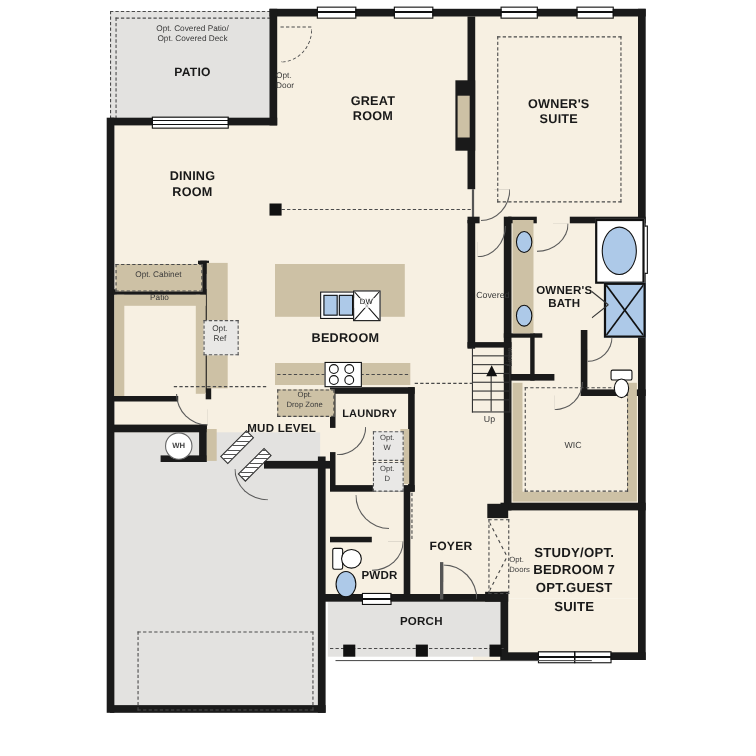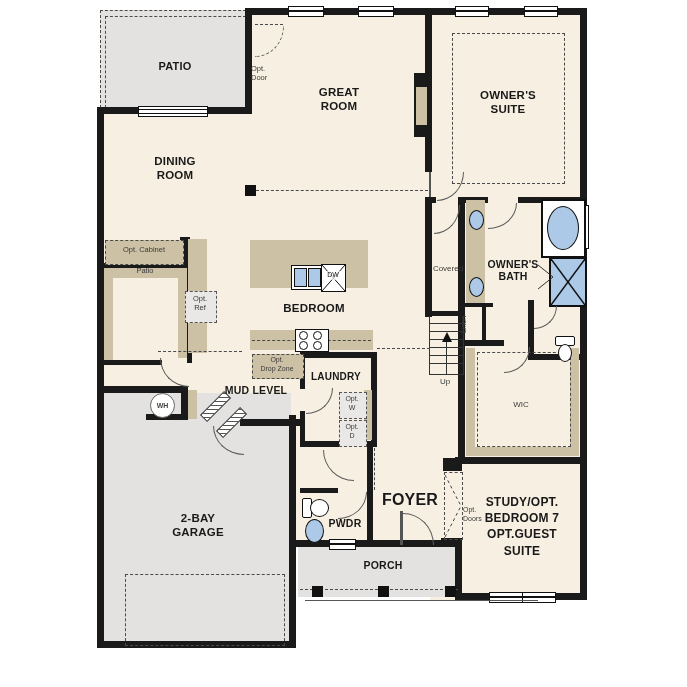--- a/index.html
+++ b/index.html
@@ -211,20 +211,22 @@
   <div class="post" style="left:312px;top:586px;width:11px;height:11px"></div>
   <div class="post" style="left:378px;top:586px;width:11px;height:11px"></div>
   <div class="post" style="left:445px;top:586px;width:11px;height:11px"></div>
   <div class="abs" style="left:305px;top:600px;width:233px;height:1px;background:#555"></div>
 
   <svg class="abs" style="left:538px;top:264px" width="16" height="26">
       <line x1="0" y1="1" x2="15" y2="13" stroke="#333" stroke-width="1"></line>
       <line x1="0" y1="25" x2="15" y2="13" stroke="#333" stroke-width="1"></line>
     </svg>
 
+  <div class="sm" style="left:110px;top:21px;width:130px">Opt. Covered Patio/
+Opt. Covered Deck</div>
   <div class="lbl" style="left:130px;top:60px;width:90px;font-size:11px">PATIO</div>
   <div class="sm" style="left:251px;top:64px;width:30px;text-align:left">Opt.
 Door</div>
   <div class="lbl" style="left:299px;top:86px;width:80px;font-size:11.5px">GREAT
 ROOM</div>
   <div class="lbl" style="left:468px;top:89px;width:80px;font-size:11.5px">OWNER'S
 SUITE</div>
   <div class="lbl" style="left:135px;top:155px;width:80px;font-size:11.5px">DINING
 ROOM</div>
   <div class="sm" style="left:108px;top:245px;width:72px">Opt. Cabinet</div>
@@ -239,24 +241,22 @@
   <div class="sm" style="left:432px;top:377px;width:26px;font-size:8px">Up</div>
   <div class="sm" style="left:501px;top:400px;width:40px;font-size:8px">WIC</div>
   <div class="sm" style="left:253px;top:356px;width:48px;font-size:7px">Opt.
 Drop Zone</div>
   <div class="lbl" style="left:213px;top:384px;width:86px;font-size:10.5px">MUD LEVEL</div>
   <div class="lbl" style="left:304px;top:371px;width:64px;font-size:10px">LAUNDRY</div>
   <div class="sm" style="left:340px;top:395px;width:24px;font-size:7px">Opt.
 W</div>
   <div class="sm" style="left:340px;top:423px;width:24px;font-size:7px">Opt.
 D</div>
-  <div class="lbl" style="left:155px;top:512px;width:86px;font-size:11.5px">2-BAY
-GARAGE</div>
   <div class="lbl" style="left:323px;top:517px;width:44px;font-size:10.5px">PWDR</div>
-  <div class="lbl" style="left:380px;top:491px;width:60px;font-size:16px">FOYER</div>
+  <div class="lbl" style="left:380px;top:491px;width:60px;font-size:11px">FOYER</div>
   <div class="sm" style="left:463px;top:506px;width:30px;text-align:left;font-size:7px">Opt.
 Doors</div>
   <div class="lbl" style="left:354px;top:559px;width:58px;font-size:10.5px">PORCH</div>
   <div class="lbl" style="left:464px;top:494px;width:116px;font-size:12px;line-height:1.35">STUDY/OPT.
 BEDROOM 7
 OPT.GUEST
 SUITE</div>
 
 </div>
 

